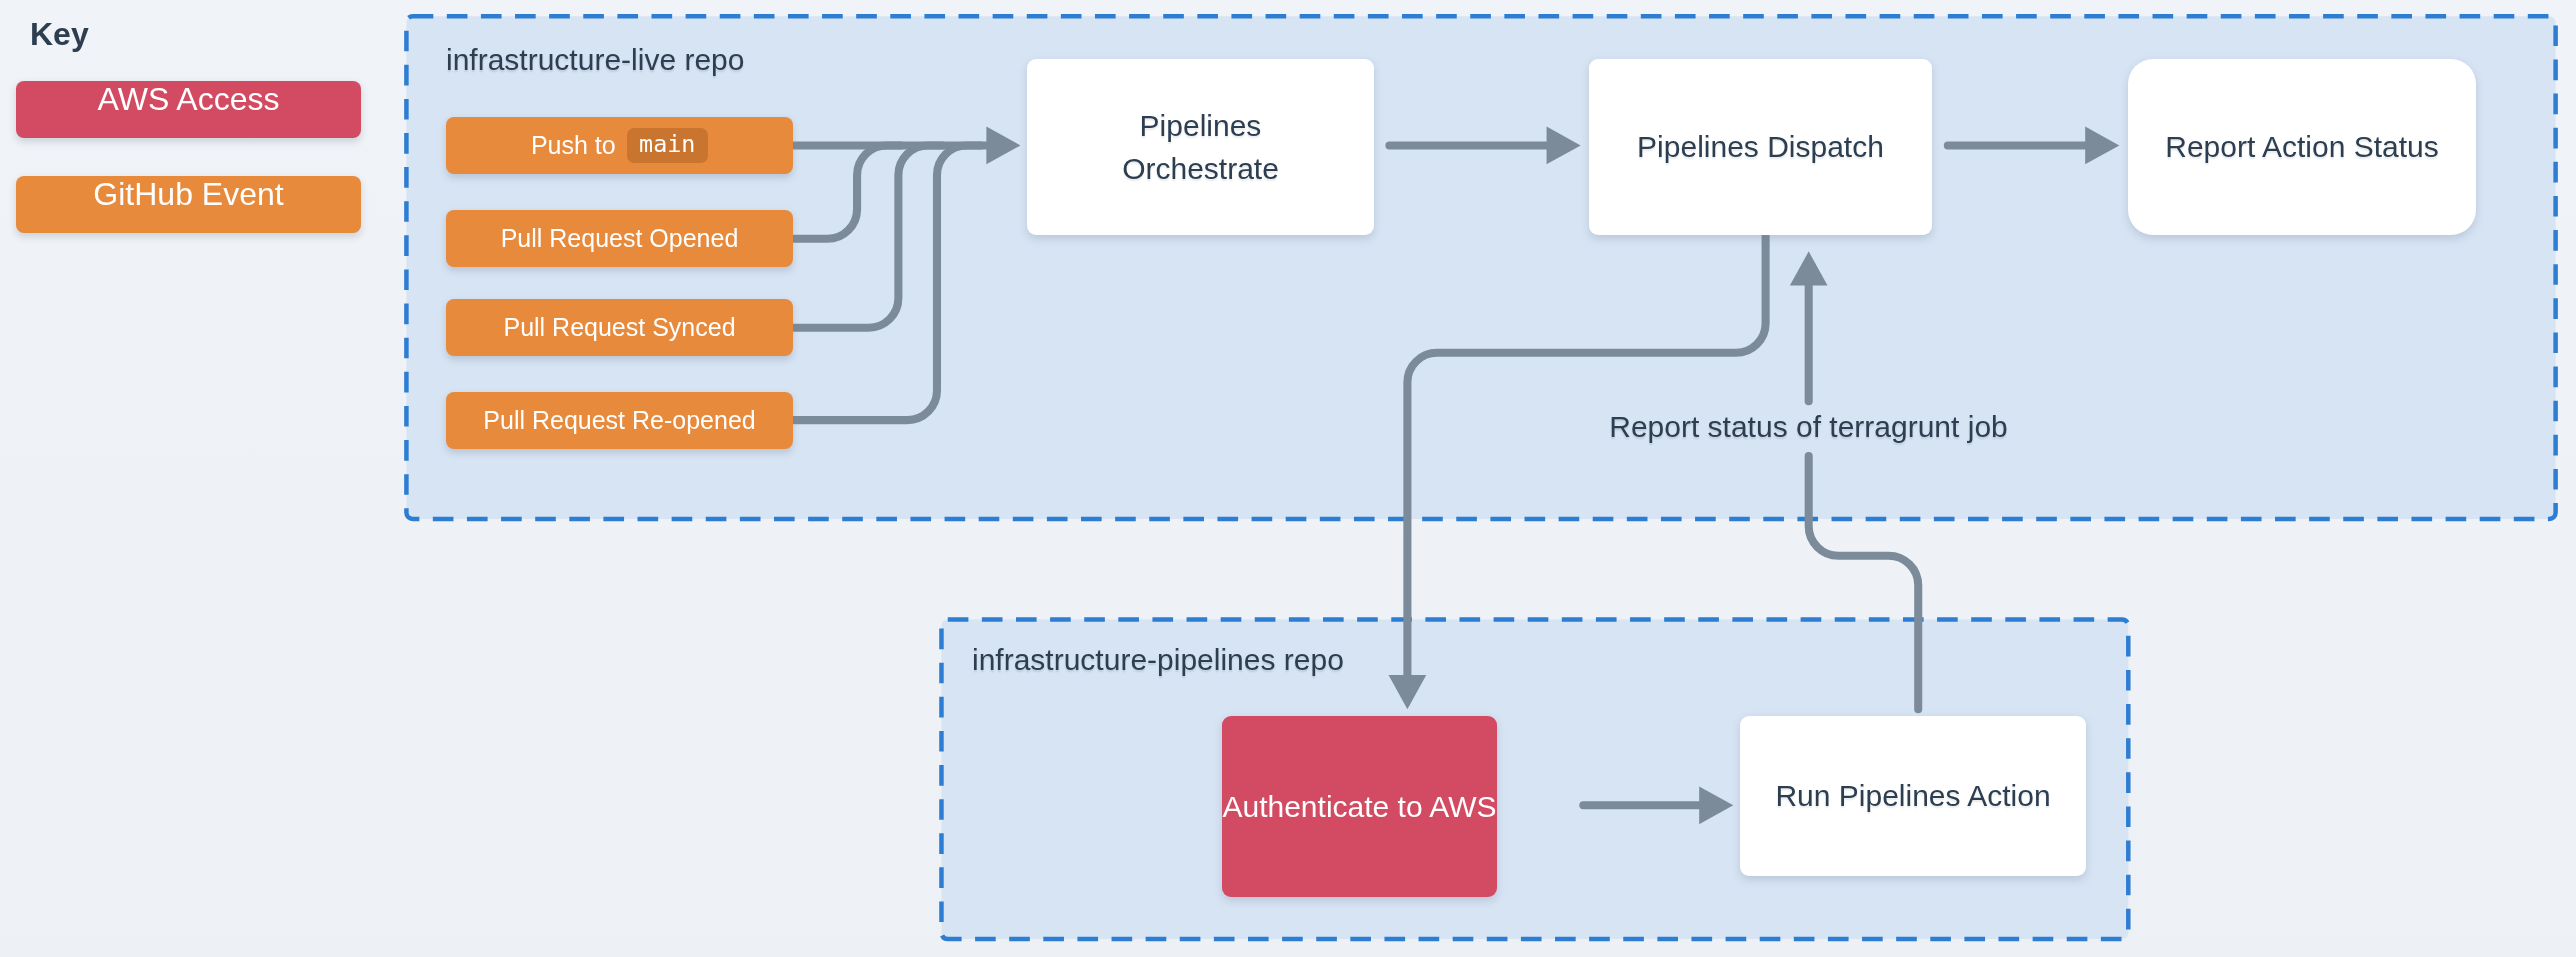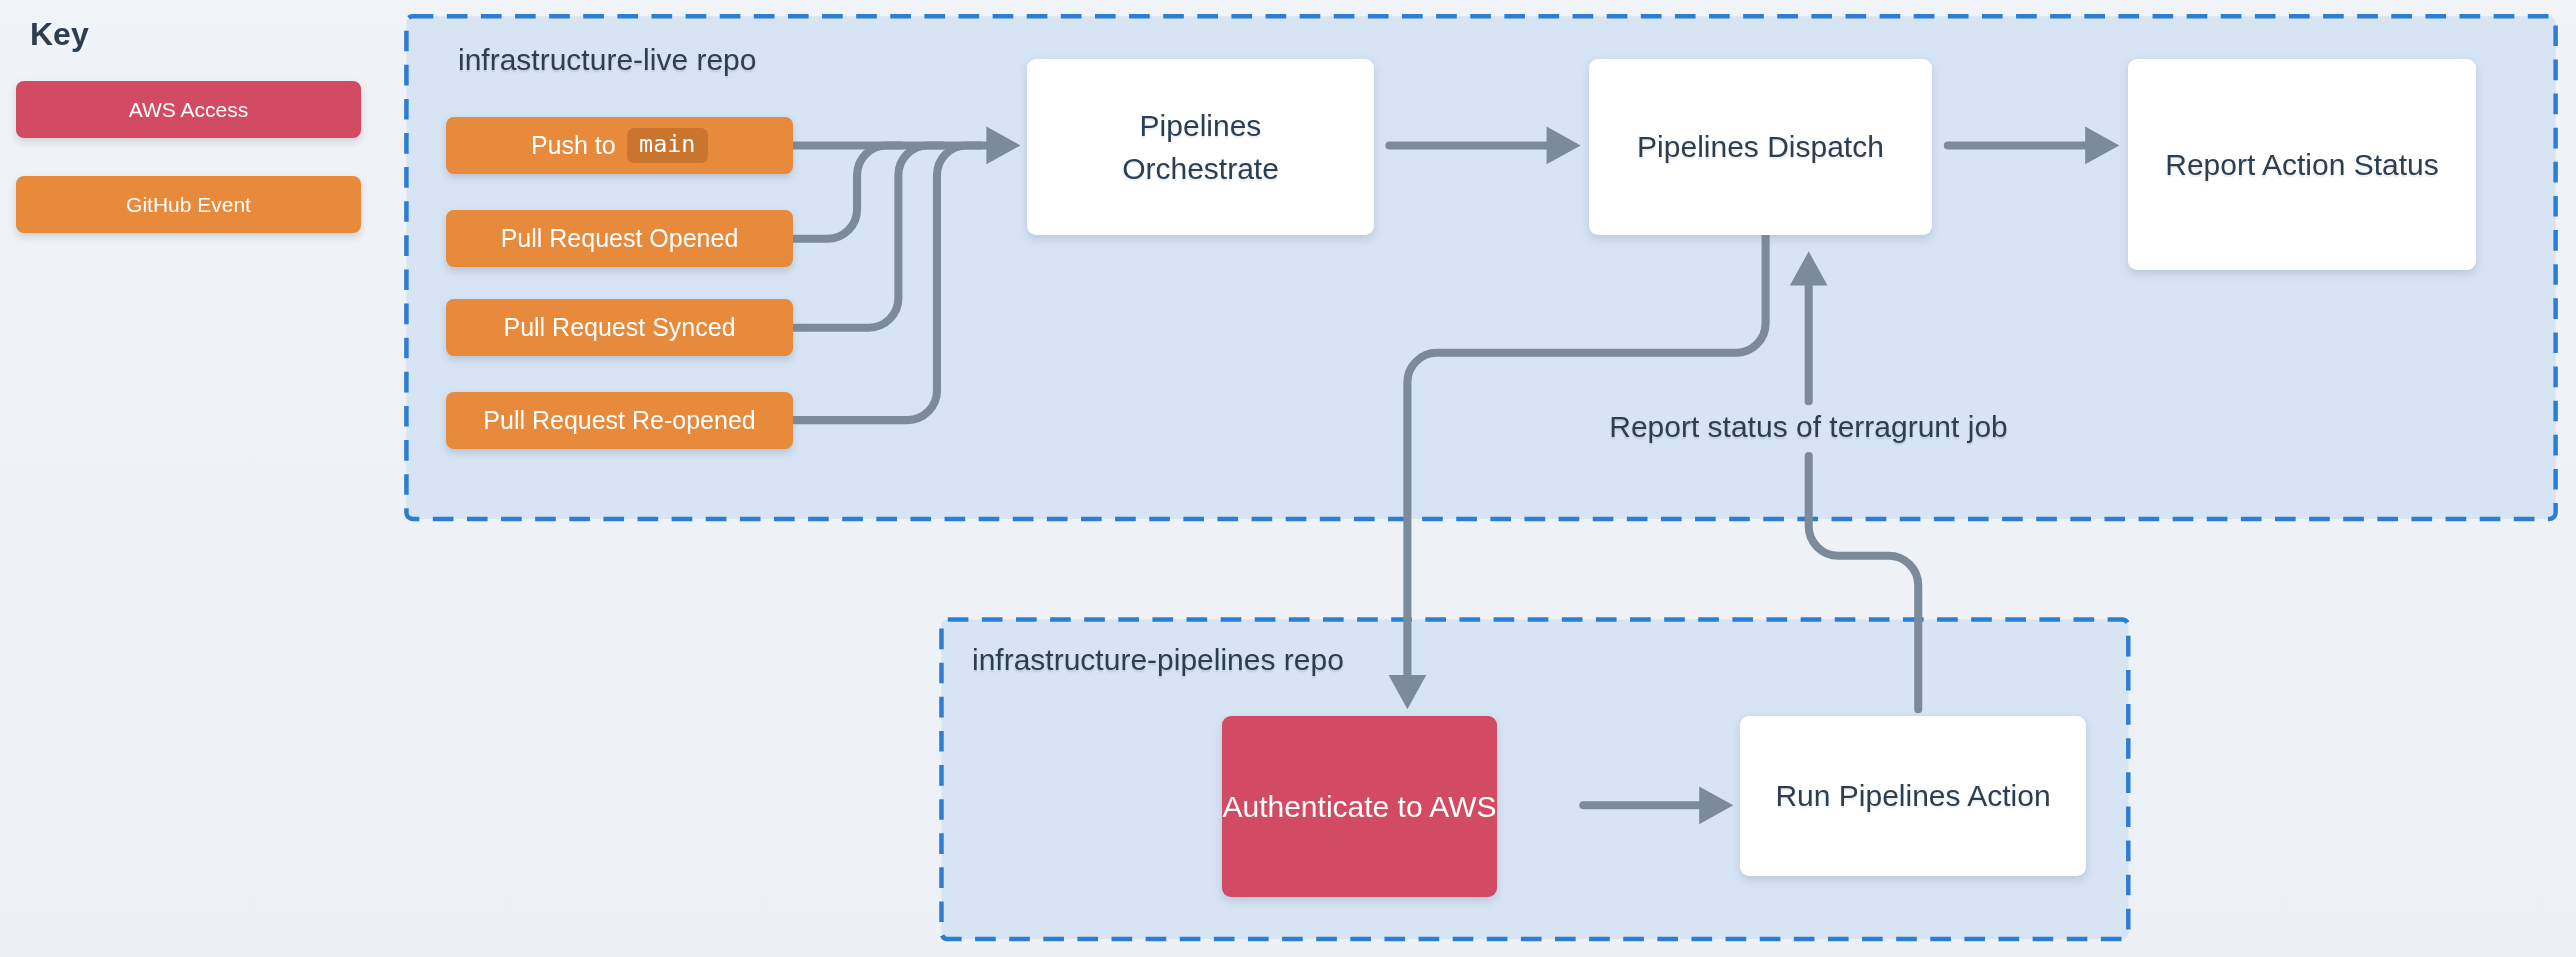--- a/index.html
+++ b/index.html
@@ -27,35 +27,35 @@
   }
   svg.diagram{position:absolute;left:0;top:0;}
 
   
   .key-title{
     position:absolute;left:30px;top:16px;
     font-size:32px;font-weight:bold;color:var(--text-navy);
   }
   .legend-badge{
     position:absolute;left:16px;width:345px;height:57px;
-    border-radius:8px;display:flex;align-items:center;justify-content:center;
-    color:#fff;font-size:21px;
+    border-radius:8px;display:flex;align-items:flex-start;justify-content:center;
+    color:#fff;font-size:32px;
     box-shadow:0 3.6px 7.2px rgba(110,130,150,0.28);
   }
   .badge-aws{top:81px;background:var(--aws-red);}
   .badge-github{top:176px;background:var(--github-orange);}
 
   
   .container-label{
     position:absolute;
     font-size:30px;color:var(--text-navy);
     text-shadow:0 1.8px 1.8px rgba(45,62,80,0.15);
     white-space:nowrap;
   }
-  .label-live{left:446px;top:43px;margin-left:12px;}
+  .label-live{left:446px;top:43px;}
   .label-pipelines{left:972px;top:643px;}
 
   
   .event-btn{
     position:absolute;left:446px;width:347px;height:57px;
     background:var(--github-orange);
     border-radius:8px;
     display:flex;align-items:center;justify-content:center;gap:10.8px;
     color:#fff;font-size:25px;
     box-shadow:0 3.6px 7.2px rgba(110,130,150,0.30);
@@ -80,21 +80,21 @@
     text-align:center;
     font-size:30px;color:var(--text-navy);
     background:var(--node-white);
     box-shadow:0 3.6px 9px rgba(110,130,150,0.28);
     white-space:pre-line;
     text-shadow:0 1.8px 1.8px rgba(45,62,80,0.12);
     line-height:1.45;
   }
   .node-orchestrate{left:1027px;top:59px;width:347px;height:176px;}
   .node-dispatch{left:1589px;top:59px;width:343px;height:176px;}
-  .node-report{left:2128px;top:59px;width:348px;height:211px;}
+  .node-report{left:2128px;top:59px;width:348px;height:176px;border-radius:25px;}
   .node-run{left:1740px;top:716px;width:346px;height:160px;}
   .node-auth{
     left:1222px;top:716px;width:275px;height:181px;
     background:var(--aws-red);color:#fff;text-shadow:none;
   }
 
   
   .terragrunt-label{
     position:absolute;left:1539px;top:410px;width:539px;
     text-align:center;

